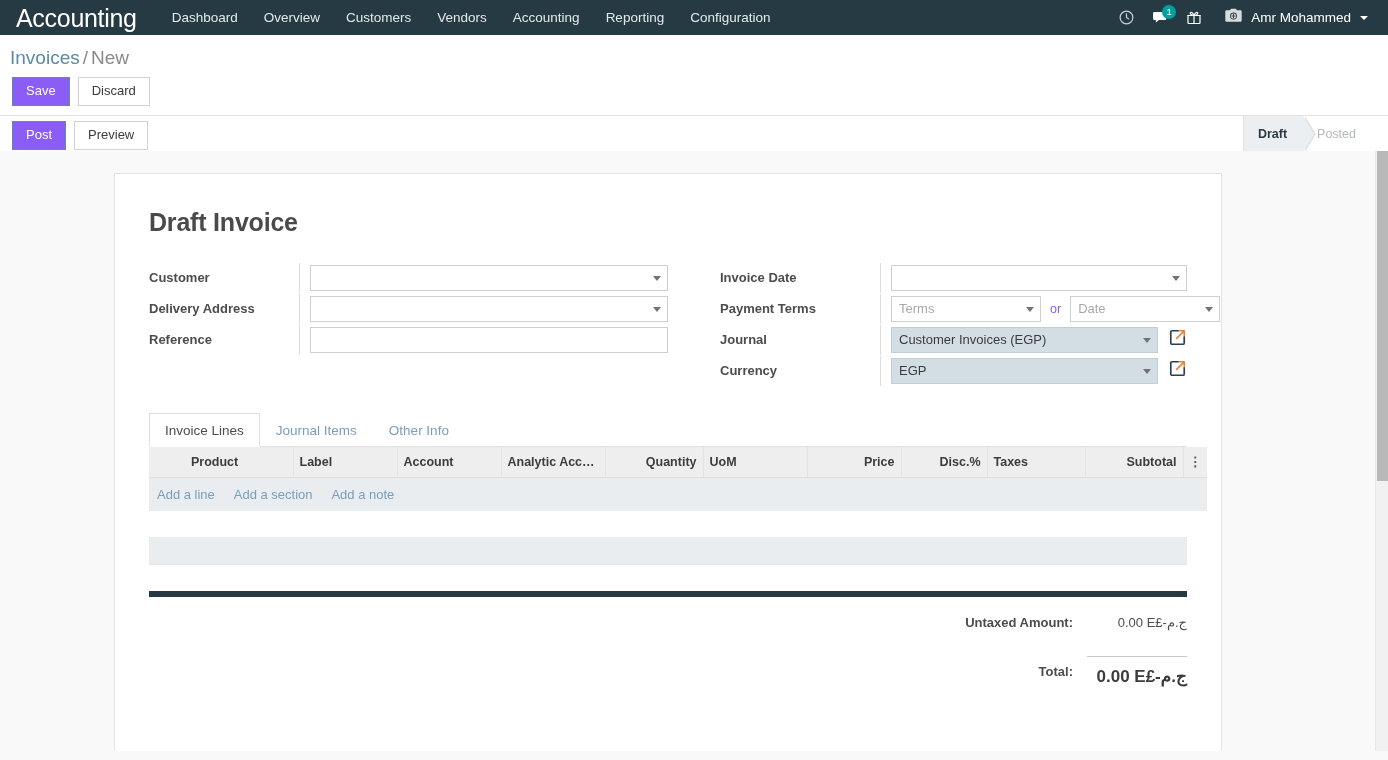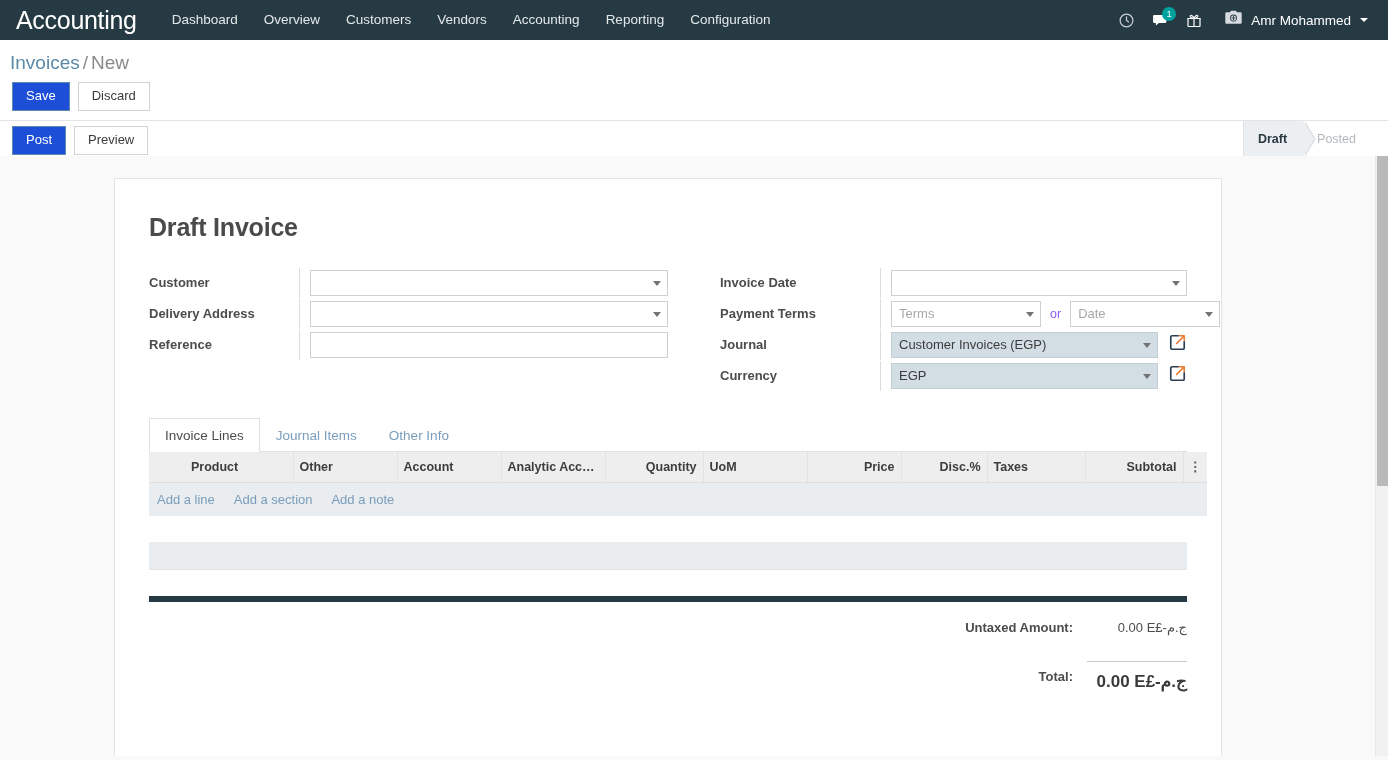--- a/index.html
+++ b/index.html
@@ -6,21 +6,21 @@
   html, body {
     width: 1388px; height: 760px;
     font-family: "Liberation Sans", sans-serif;
     background: #f9f9f9;
     overflow: hidden;
     color: #4c4c4c;
   }
 
   
   .navbar {
-    height: 40px;
+    height: 35px;
     background: #263a44;
     display: flex;
     align-items: center;
     padding: 0 12px 0 0;
     position: relative;
   }
   .brand {
     color: #ffffff;
     font-size: 25px;
     font-weight: 400;
@@ -96,21 +96,21 @@
   .btn {
     font-size: 13px;
     padding: 5px 13px 6px;
     line-height: 1.2;
     cursor: pointer;
     border: 1px solid transparent;
     border-radius: 0;
     font-family: inherit;
   }
   .btn-primary {
-    background: #1d4ed8;
+    background: #8b5cf6;
     color: #ffffff;
     border-color: #5d8ca8;
   }
   .btn-secondary {
     background: #ffffff;
     color: #3b3b3b;
     border-color: #d2d2d2;
     margin-left: 8px;
   }
 
@@ -597,21 +597,21 @@
             <col style="width:94px">
             <col style="width:86px">
           <col style="width:98px">
             <col style="width:98px">
             <col style="width:24px">
         </colgroup>
         <thead>
           <tr>
             <th class="handle"></th>
             <th>Product</th>
-            <th>Other</th>
+            <th>Label</th>
             <th>Account</th>
             <th>Analytic Acco...</th>
             <th class="num">Quantity</th>
             <th>UoM</th>
             <th class="num">Price</th>
             <th class="num">Disc.%</th>
             <th>Taxes</th>
             <th class="num">Subtotal</th>
             <th class="opt">
               <span class="dots-icon">⋮</span>

